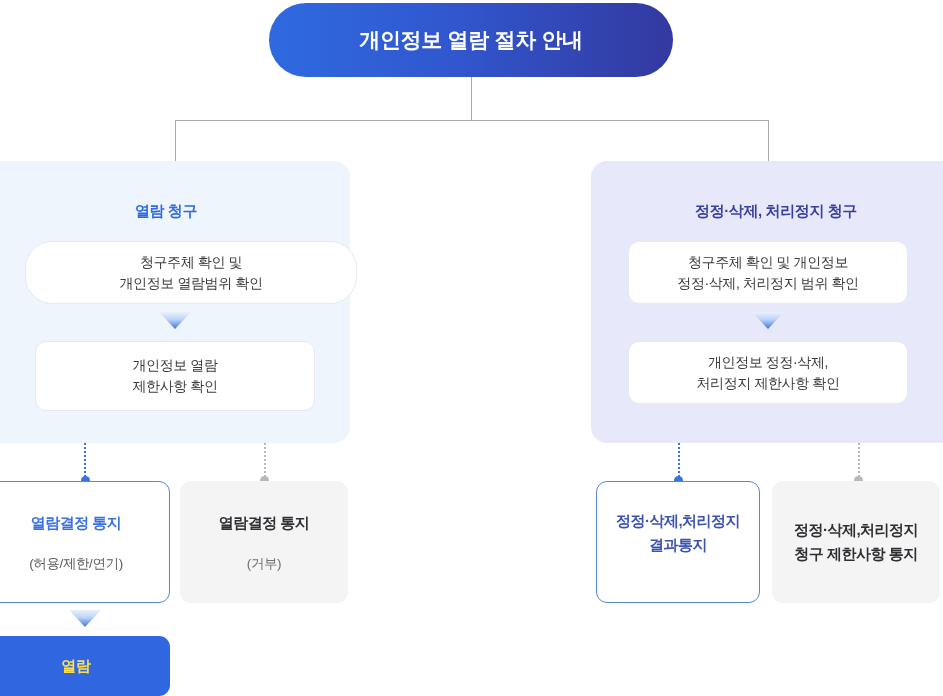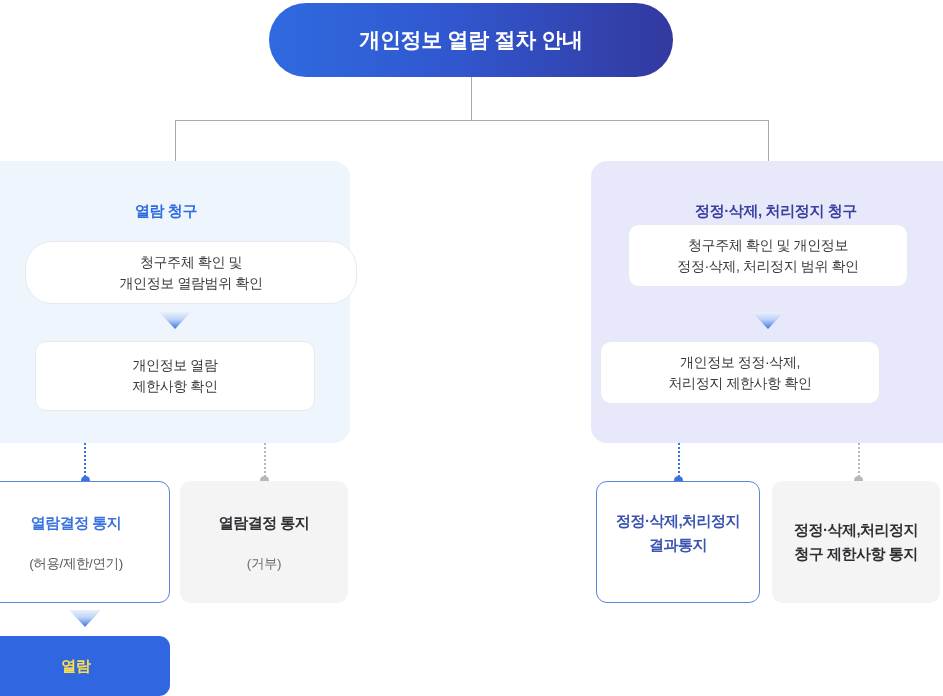--- a/index.html
+++ b/index.html
@@ -229,28 +229,28 @@
   <div class="tri-arrow" style="left:69px; top:610px;"></div>
 
   <div class="cta-button" style="left:-18px; top:636px; width:188px; height:60px;">
     <span class="cta-text">열람</span>
   </div>
 
   <div class="panel right" style="left:591px; top:161px; width:370px; height:282px;">
     <div class="panel-heading" style="top:41px;">정정·삭제, 처리정지 청구</div>
   </div>
 
-  <div class="step-box" style="left:628px; top:224px; width:280px; height:63px;align-items:center;">
+  <div class="step-box" style="left:628px; top:241px; width:280px; height:63px;align-items:center;">
     <span class="step-text">청구주체 확인 및 개인정보
 정정·삭제, 처리정지 범위 확인</span>
   </div>
 
   <div class="tri-arrow" style="left:752px; top:312px;"></div>
 
-  <div class="step-box" style="left:600px; top:341px; width:280px; height:63px;justify-content:center;">
+  <div class="step-box" style="left:628px; top:341px; width:280px; height:63px;justify-content:center;">
     <span class="step-text">개인정보 정정·삭제,
 처리정지 제한사항 확인</span>
   </div>
 
   <div class="conn-dotted" style="left:678px; top:443px; height:38px;"></div>
   <div class="conn-dot" style="left:674px; top:476px;"></div>
 
   <div class="conn-dotted gray" style="left:858px; top:443px; height:38px;"></div>
   <div class="conn-dot gray" style="left:854px; top:476px;"></div>
 

